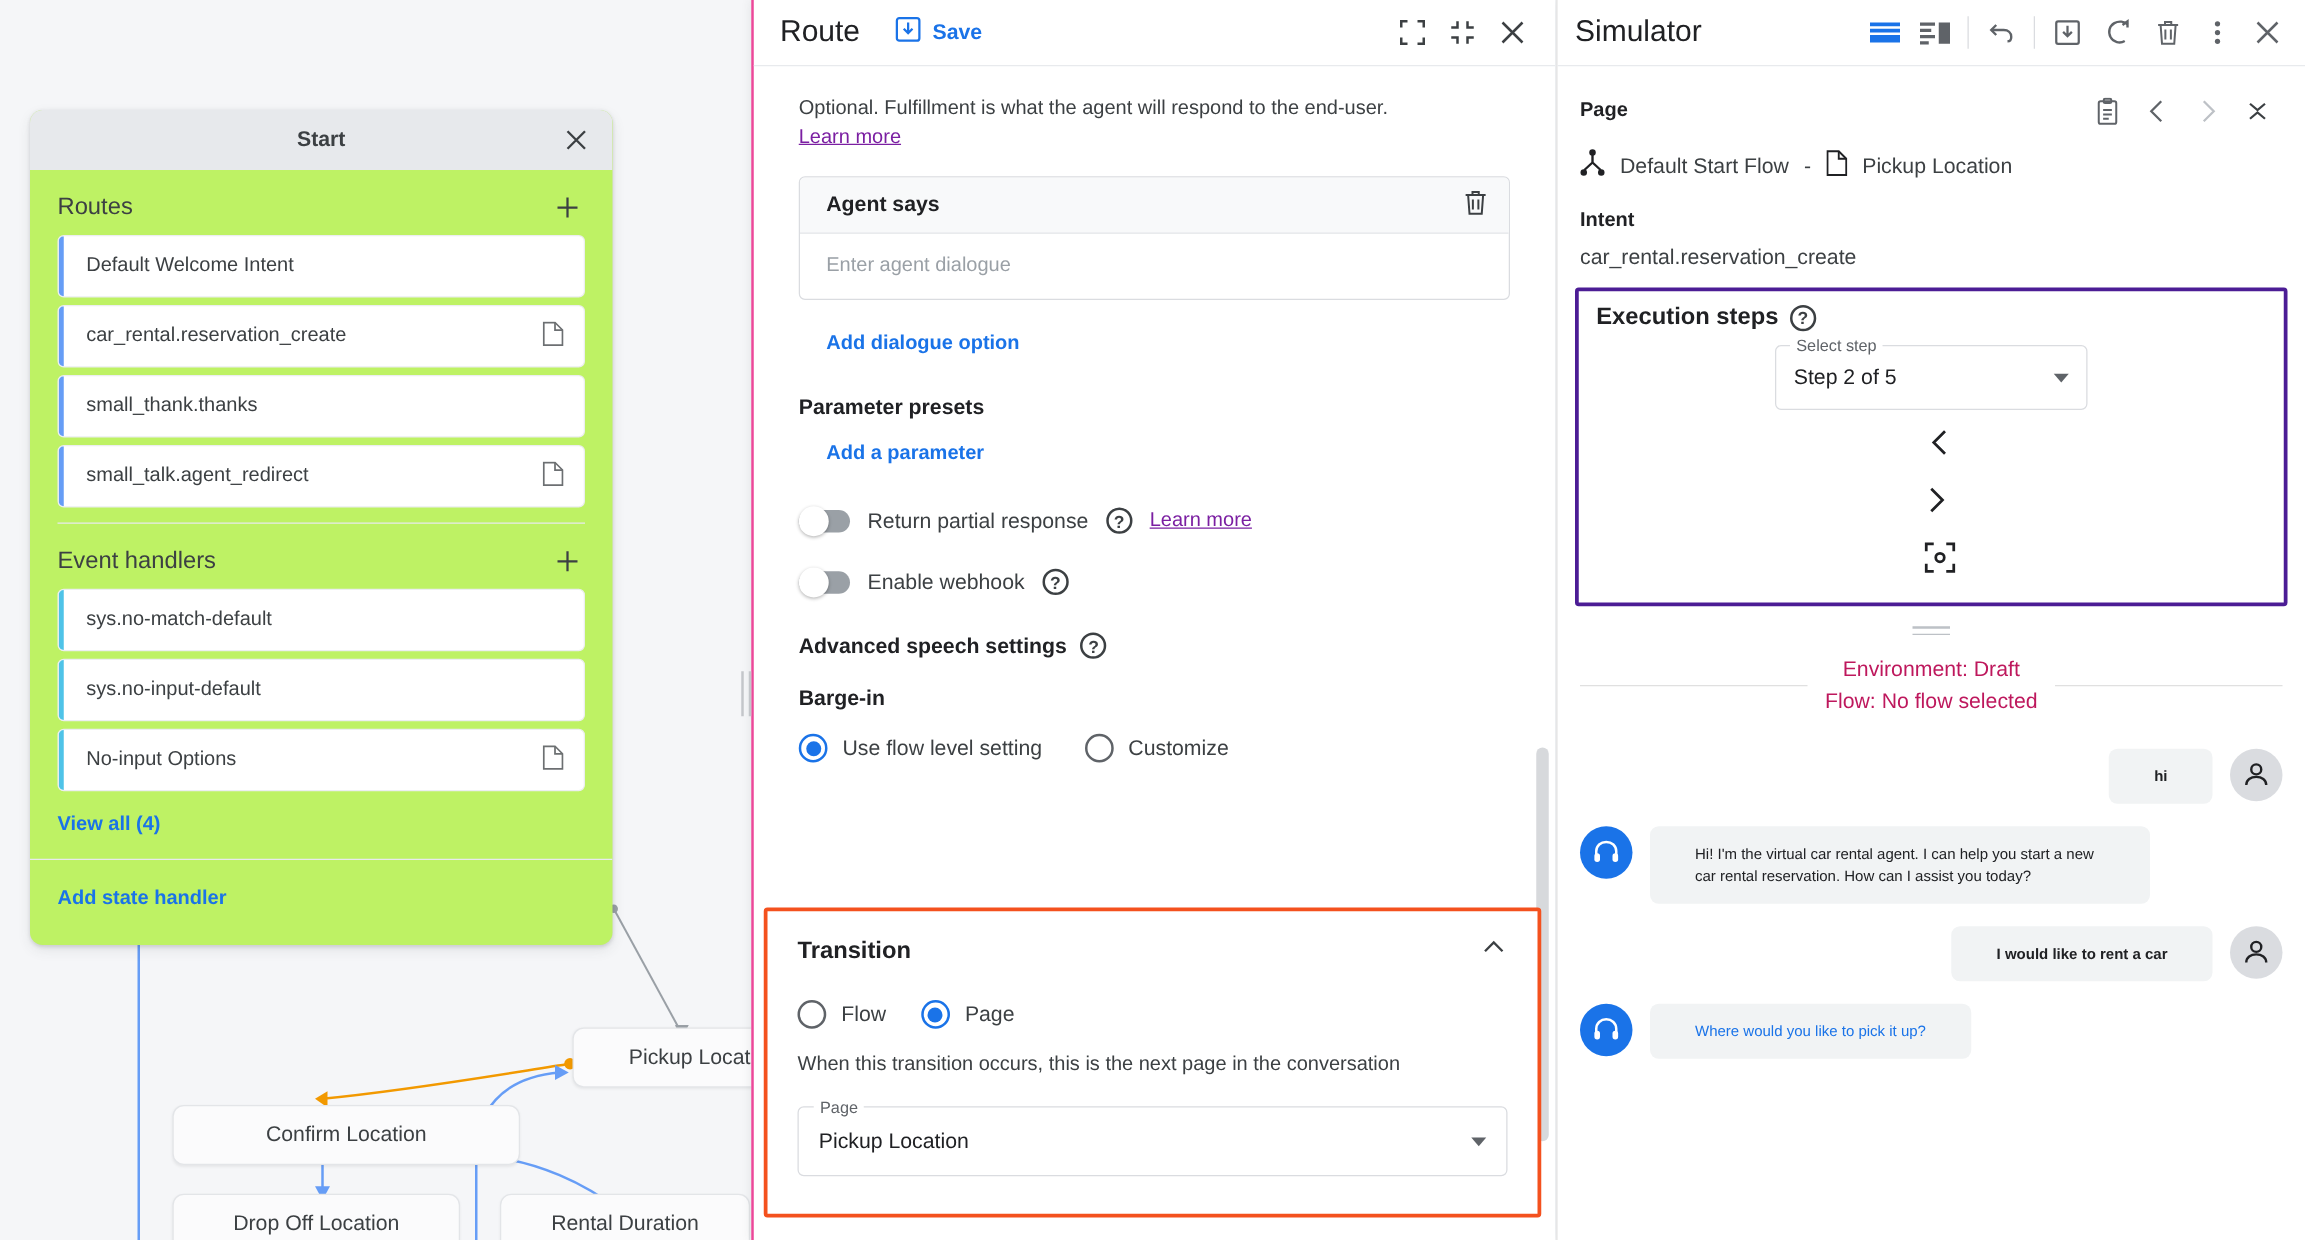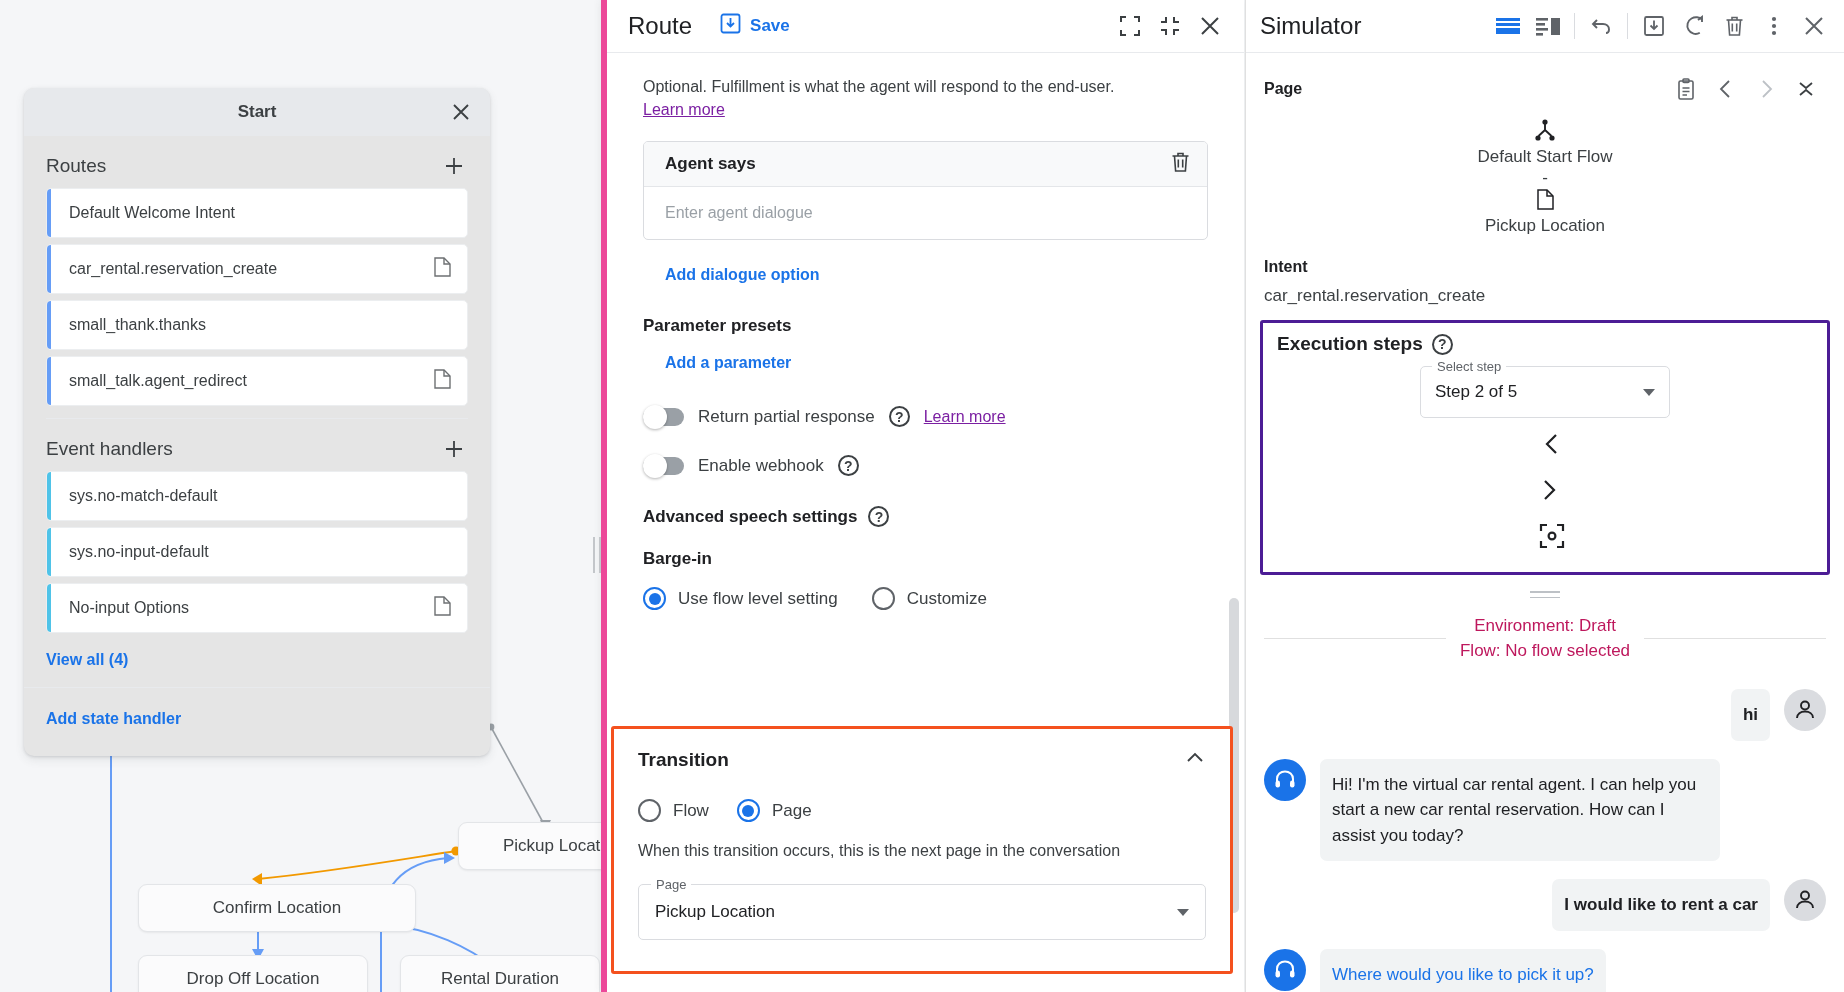--- a/index.html
+++ b/index.html
@@ -21,21 +21,21 @@
     border: 1px solid #e3e5e8;
     border-radius: 9px;
     display: flex; align-items: center; justify-content: center;
     font-size: 17px; color: #3c4043;
     box-shadow: 0 1px 2px rgba(60,64,67,.08);
   }
 
   
   .start-panel {
     position: absolute; left: 24px; top: 88px; width: 466px;
-    background: #e5e5e5; border-radius: 10px;
+    background: #bef264; border-radius: 10px;
     box-shadow: 0 1px 3px rgba(60,64,67,.16), 0 4px 10px rgba(60,64,67,.10);
     overflow: hidden;
   }
   .start-head {
     height: 48px; background: #e7e9ec;
     display: flex; align-items: center; justify-content: center;
     position: relative;
     font-size: 17px; font-weight: 700; color: #3c4043;
   }
   .start-head .x-btn {
@@ -63,21 +63,21 @@
   .row .doc { margin-right: 16px; opacity: .75; }
   .divider { height: 1px; background: #e8eaed; margin: 12px 22px 0 22px; }
   .linkbtn { color: #1a73e8; font-size: 16px; font-weight: 700; cursor: pointer; }
   .viewall { padding: 12px 22px 4px 22px; }
   .addstate { padding: 22px 22px 28px 22px; border-top: 1px solid #e8eaed; margin-top: 14px; }
 
   
   .route-panel {
     position: absolute; left: 601px; top: 0; width: 643px; height: 992px;
     background: #fff;
-    border-left: 6px solid #ec4899;
+    border-left: 2px solid #ec4899;
     box-shadow: 0 0 8px rgba(60,64,67,.10);
     display: flex; flex-direction: column;
   }
   .route-head {
     height: 53px; flex: none;
     display: flex; align-items: center; gap: 0;
     padding: 0 14px 0 21px;
     border-bottom: 1px solid #e8eaed;
   }
   .route-title { font-size: 24px; color: #202124; margin-right: 28px; }
@@ -152,42 +152,42 @@
     display: flex; flex-direction: column;
   }
   .sim-head {
     height: 53px; flex: none; display: flex; align-items: center;
     padding: 0 10px 0 14px; border-bottom: 1px solid #e8eaed;
   }
   .sim-title { font-size: 24px; color: #202124; }
   .vsep { width: 1px; height: 26px; background: #dadce0; margin: 0 6px; }
   .sim-sec { padding: 16px 18px 0 18px; }
   .sim-lab { font-size: 16px; font-weight: 700; color: #202124; }
-  .pagerow { display: flex; align-items: center; gap: 1px; margin-top: 10px; font-size: 17px; color: #3c4043; flex-direction: column; }
+  .pagerow { display: flex; align-items: center; gap: 12px; margin-top: 10px; font-size: 17px; color: #3c4043; }
 
   .exec-box {
     margin: 14px 14px 0 14px; border: 3px solid #4c1d95; border-radius: 3px;
     padding: 10px 14px 16px 14px;
   }
   .exec-title { display:flex; align-items:center; gap: 9px; font-size: 19px; font-weight: 700; color: #202124; }
   .exec-ctl { display: flex; align-items: center; gap: 6px; margin-top: 11px; flex-direction: column; }
   .sel-step { position: relative; flex: none; width: 250px; height: 52px; border: 1px solid #dadce0; border-radius: 5px; display:flex; align-items:center; padding: 0 14px; font-size: 17px; color: #202124; cursor: pointer; }
   .sel-step .flabel { position:absolute; top:-8px; left:11px; background:#fff; padding:0 5px; font-size:13px; color:#5f6368; }
 
   .drag-handle { margin: 16px auto 0 auto; width: 30px; }
   .drag-handle i { display:block; height:1.5px; background:#bdc1c6; margin-bottom: 4px; }
 
   .env-row { display: flex; align-items: center; gap: 14px; padding: 12px 18px 0 18px; }
   .env-row .ln { flex: 1; height: 1px; background: #e0e0e0; }
   .env-txt { text-align: center; font-size: 17px; color: #be185d; line-height: 1.45; white-space: nowrap; }
 
   .chat { padding: 8px 18px 0 18px; }
   .msg { display: flex; align-items: flex-start; gap: 14px; margin-top: 18px; }
   .msg.user { justify-content: flex-end; }
-  .bubble { background: #f1f3f4; border-radius: 7px; padding: 13px 12px; font-size: 17px; line-height: 1.5; color: #202124; max-width: 400px; }
+  .bubble { background: #f1f3f4; border-radius: 7px; padding: 13px 36px; font-size: 12px; line-height: 1.5; color: #202124; max-width: 400px; }
   .bubble.user { font-weight: 700; }
   .bubble.link { color: #1a73e8; }
   .av { width: 42px; height: 42px; border-radius: 50%; display:flex; align-items:center; justify-content:center; flex: none; }
   .av.agent { background: #1a73e8; }
   .av.user { background: #dadce0; }
 </style>
 </head>
 <body>
 
 <div id="root">

